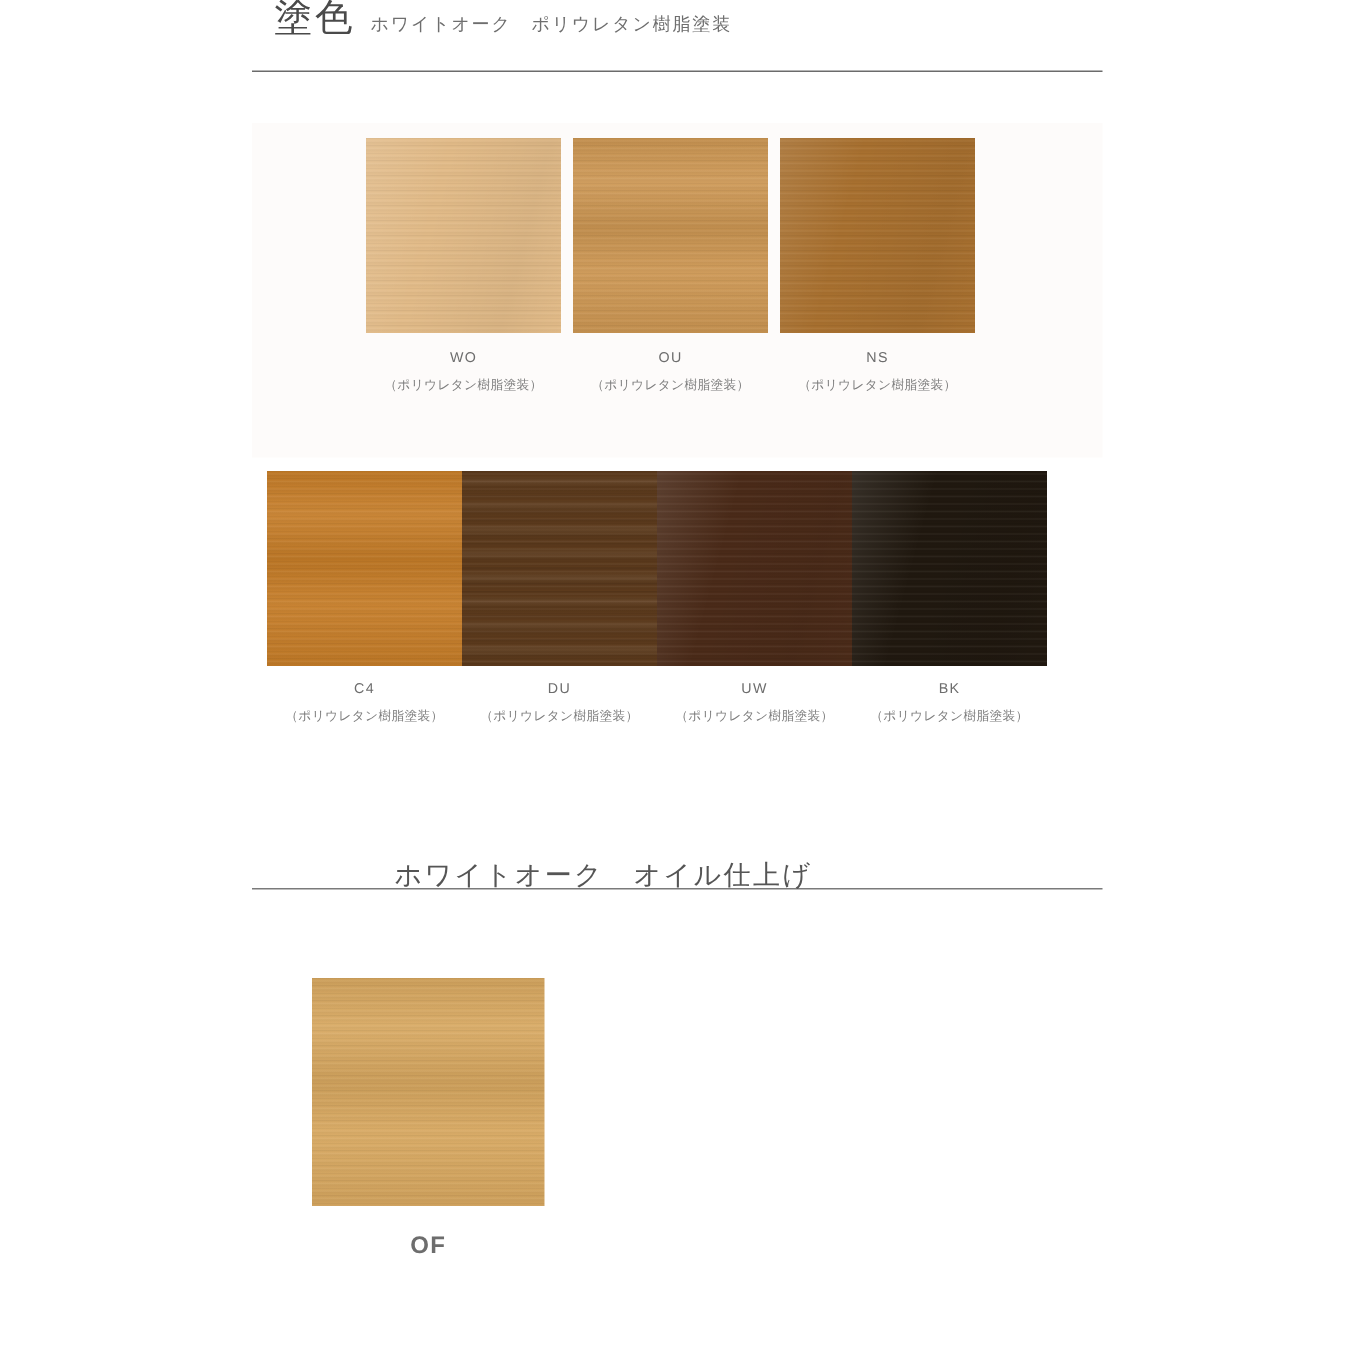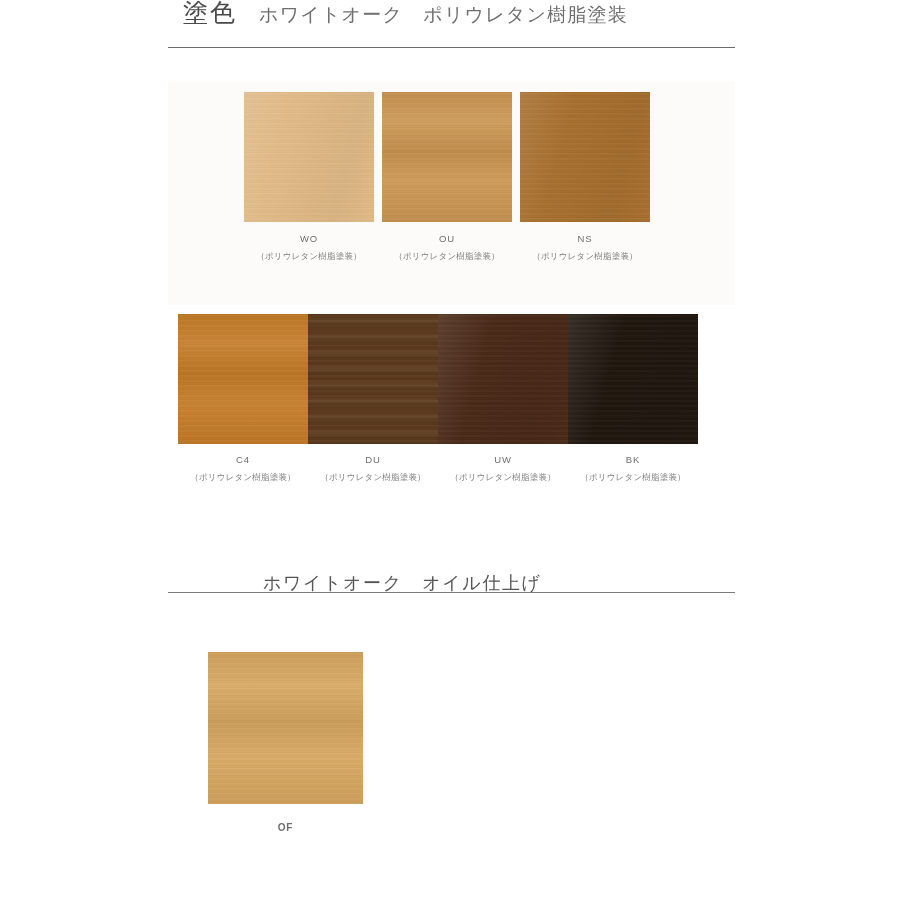--- a/index.html
+++ b/index.html
@@ -42,24 +42,24 @@
 
   .header-title {
     font-size: 25px;
     color: #4a4a4a;
     letter-spacing: 2px;
     font-weight: 400;
     line-height: 1;
   }
 
   .header-sub {
-    font-size: 19px;
+    font-size: 12px;
     color: #6e6e6e;
     letter-spacing: 1.2px;
-    margin-left: 22px;
+    margin-left: 10px;
     line-height: 1;
     font-weight: 400;
   }
 
   .header-rule {
     width: 100%;
     height: 1px;
     background: #6b6b6b;
   }
 
@@ -165,21 +165,21 @@
   #row-poly-1 .swatch-code { margin-top: 12px; }
 
   .swatch-note {
     font-size: 8.5px;
     color: #7d7d7d;
     letter-spacing: 0.2px;
     margin-top: 8px;
     line-height: 1;
     white-space: nowrap;
   }
-  #row-oil .swatch-code { margin-top: 19px; font-size: 10px; font-weight: bold; }
+  #row-oil .swatch-code { margin-top: 19px; font-size: 16px; font-weight: bold; }
 </style>
 </head>
 <body>
 
 <div class="page">
 
   <div class="panel-backdrop"></div>
 
   <div class="section-header" id="header-poly">
     <div class="header-line">

